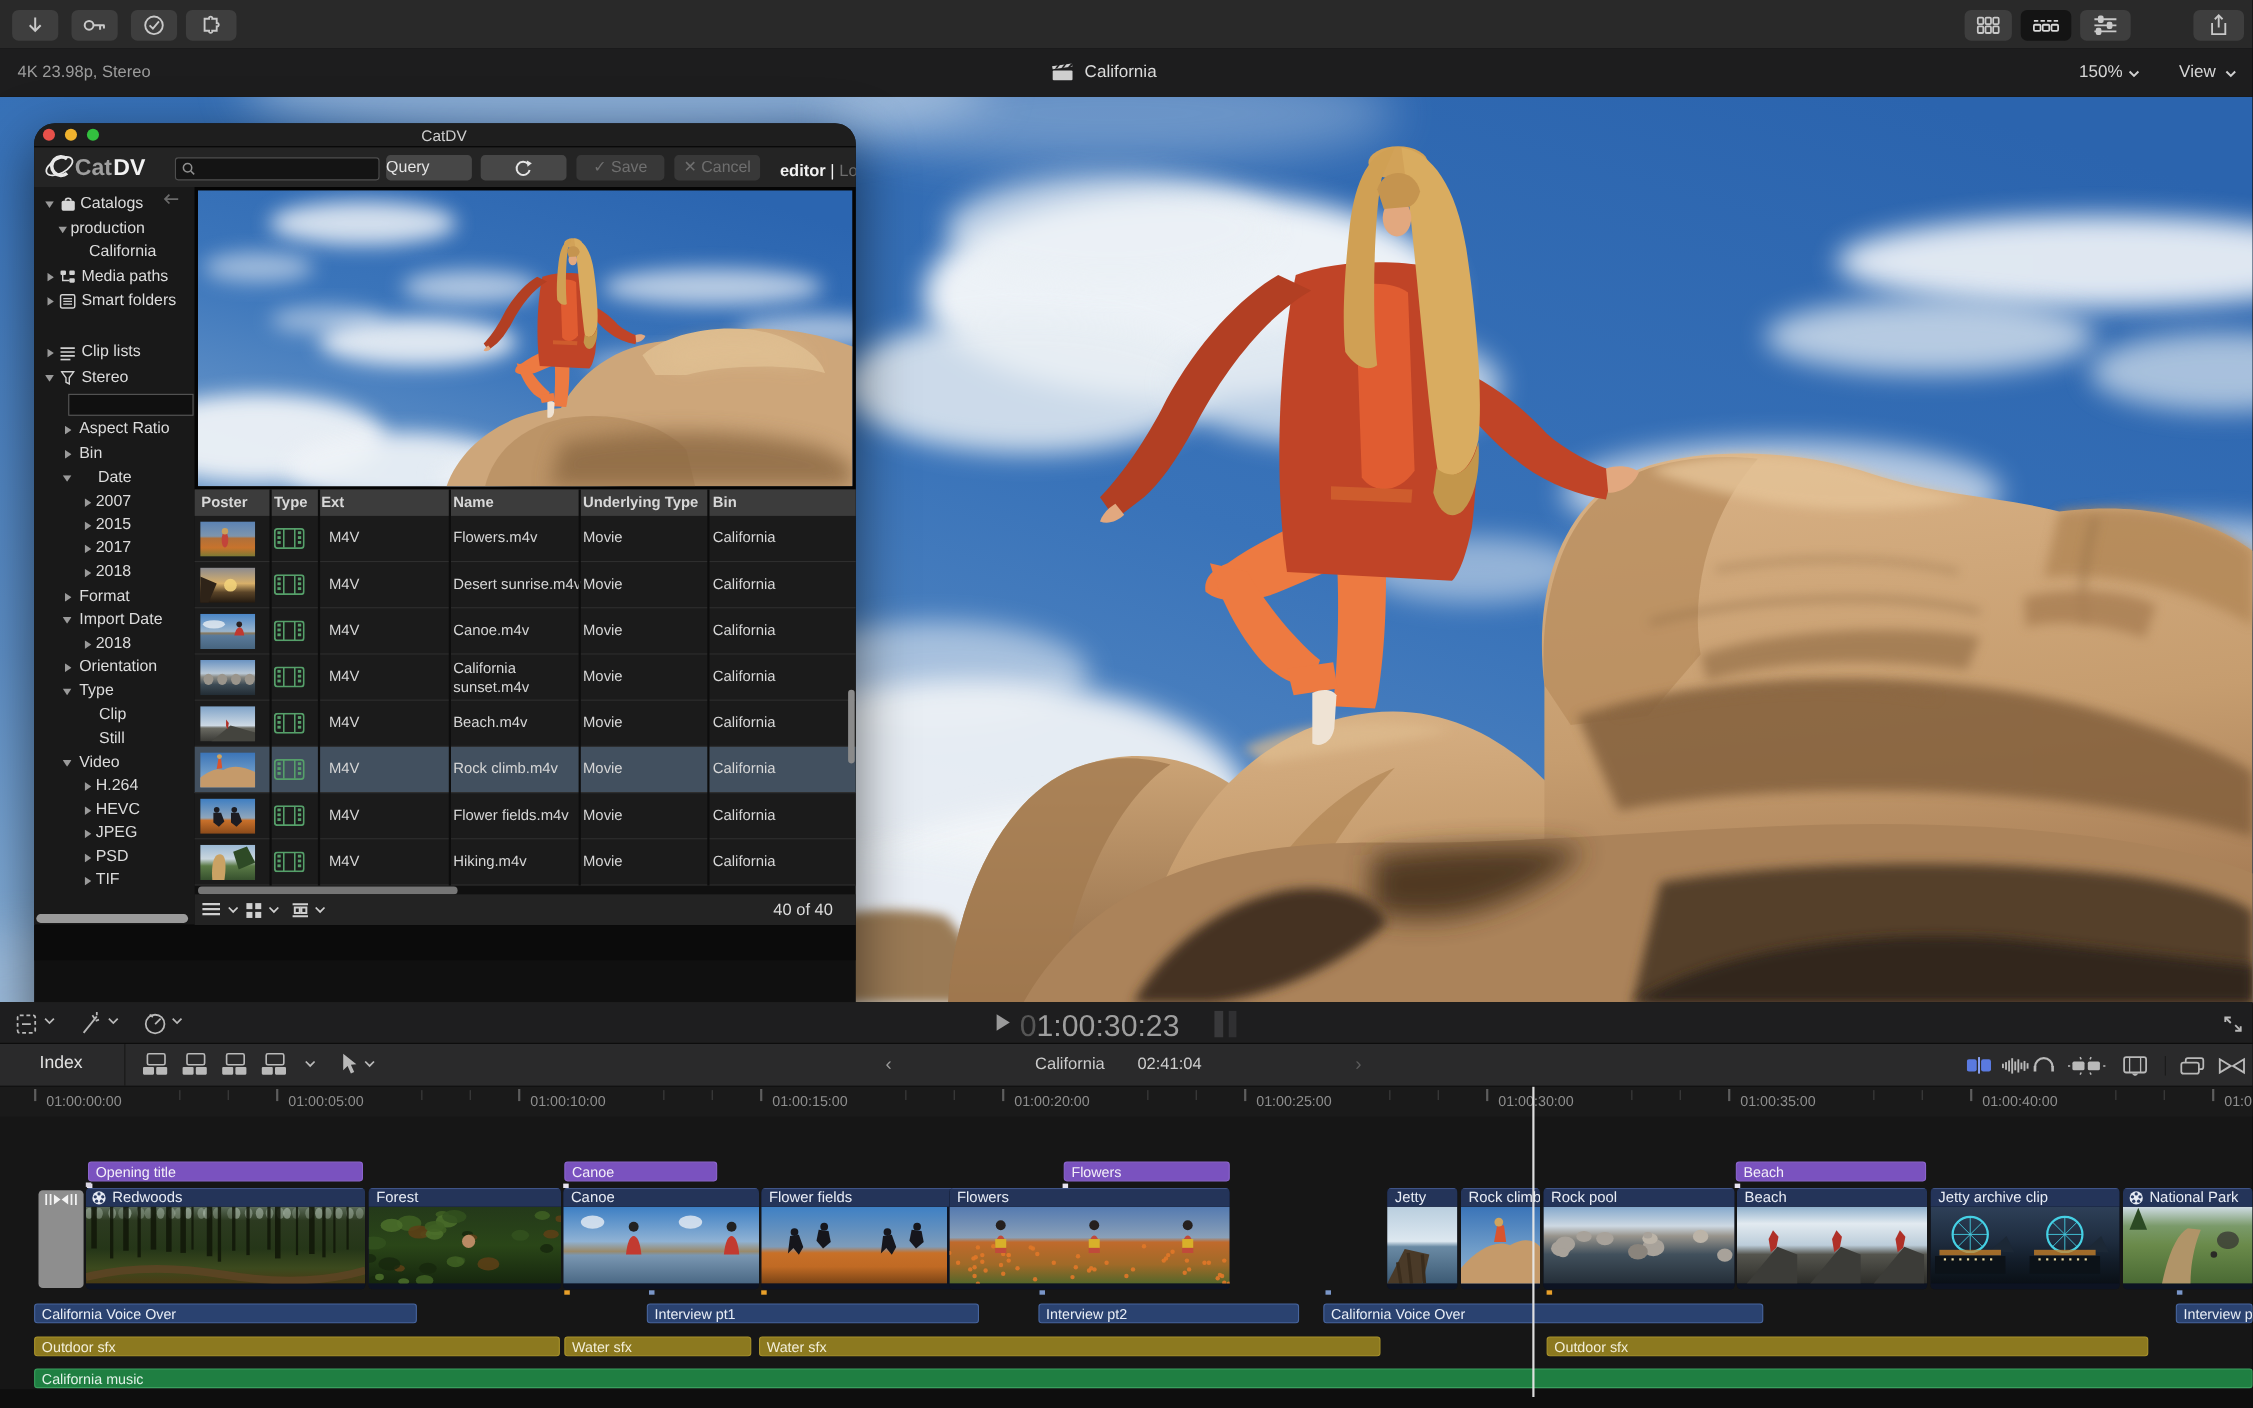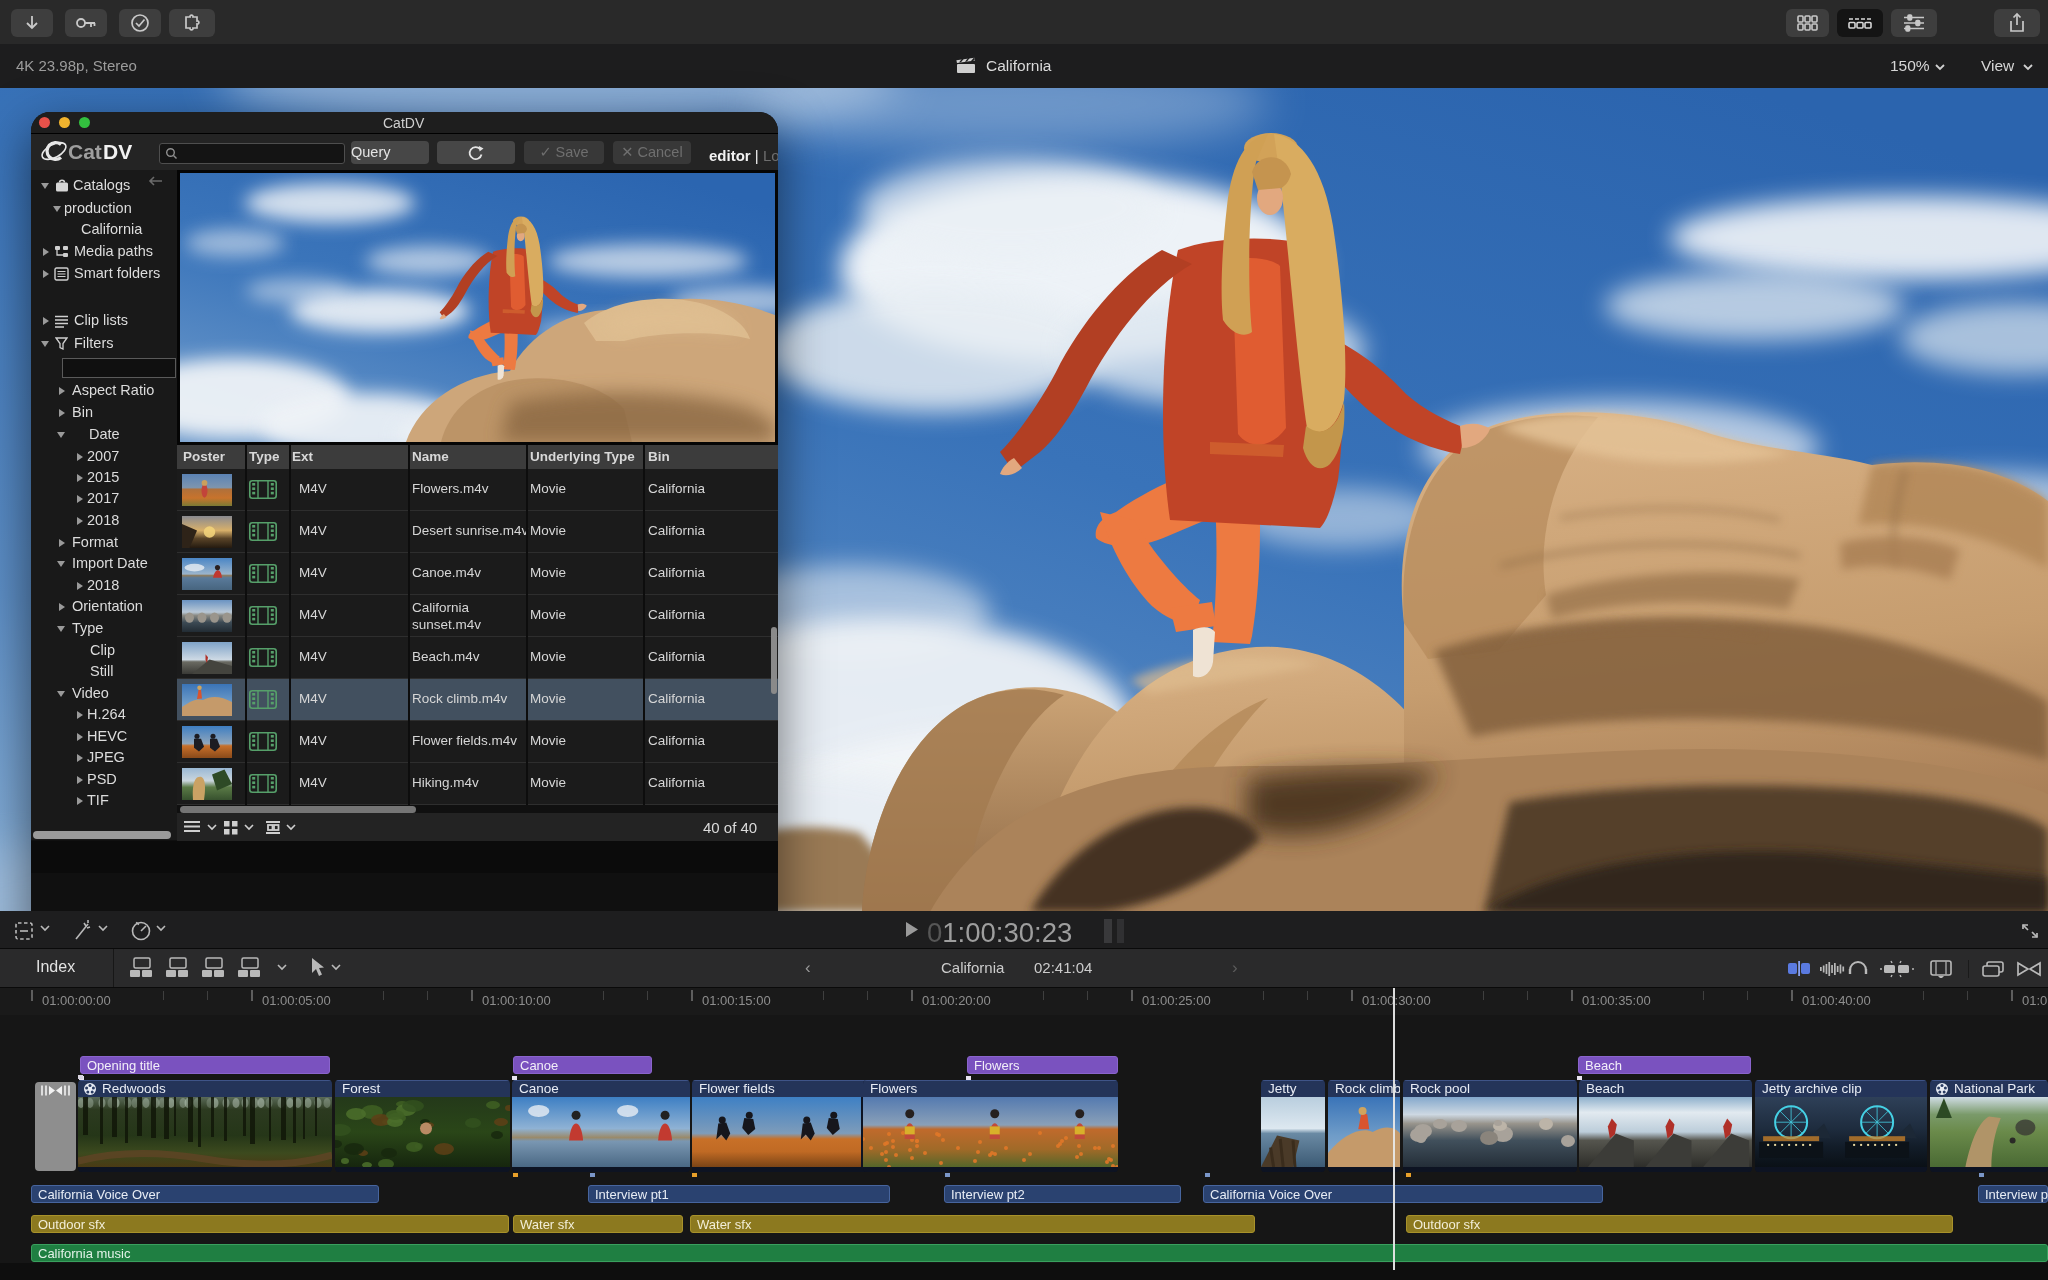--- a/index.html
+++ b/index.html
@@ -261,21 +261,21 @@
       <svg class="abs" style="left:23px;top:202px" width="15" height="14" viewBox="0 0 15 14">
         <path d="M1,2.5 h13 M1,6 h13 M1,9.5 h13 M1,13 h9" stroke="#d0d0d0" stroke-width="1.5"></path>
       </svg>
       <div class="txt" style="left:43px;top:200px;font-size:14.5px;color:#dcdcdc">Clip lists</div>
       <svg class="abs" style="left:10px;top:229px" width="8" height="6" viewBox="0 0 8 6">
         <path d="M0,0 L8,0 L4,6 Z" fill="#9a9a9a"></path>
       </svg>
       <svg class="abs" style="left:24px;top:225px" width="13" height="13" viewBox="0 0 13 13">
         <path d="M1,1 L12,1 L8,6.5 L8,12 L5,10.5 L5,6.5 Z" fill="none" stroke="#d0d0d0" stroke-width="1.3"></path>
       </svg>
-      <div class="txt" style="left:43px;top:223px;font-size:14.5px;color:#dcdcdc">Filters</div>
+      <div class="txt" style="left:43px;top:223px;font-size:14.5px;color:#dcdcdc">Stereo</div>
       <svg class="abs" style="left:28px;top:275px" width="6" height="8" viewBox="0 0 6 8">
         <path d="M0,0 L6,4 L0,8 Z" fill="#9a9a9a"></path>
       </svg>
       <div class="txt" style="left:41px;top:270px;font-size:14.5px;color:#dcdcdc">Aspect Ratio</div>
       <svg class="abs" style="left:28px;top:297px" width="6" height="8" viewBox="0 0 6 8">
         <path d="M0,0 L6,4 L0,8 Z" fill="#9a9a9a"></path>
       </svg>
       <div class="txt" style="left:41px;top:292px;font-size:14.5px;color:#dcdcdc">Bin</div>
       <svg class="abs" style="left:26px;top:320px" width="8" height="6" viewBox="0 0 8 6">
         <path d="M0,0 L8,0 L4,6 Z" fill="#9a9a9a"></path>

